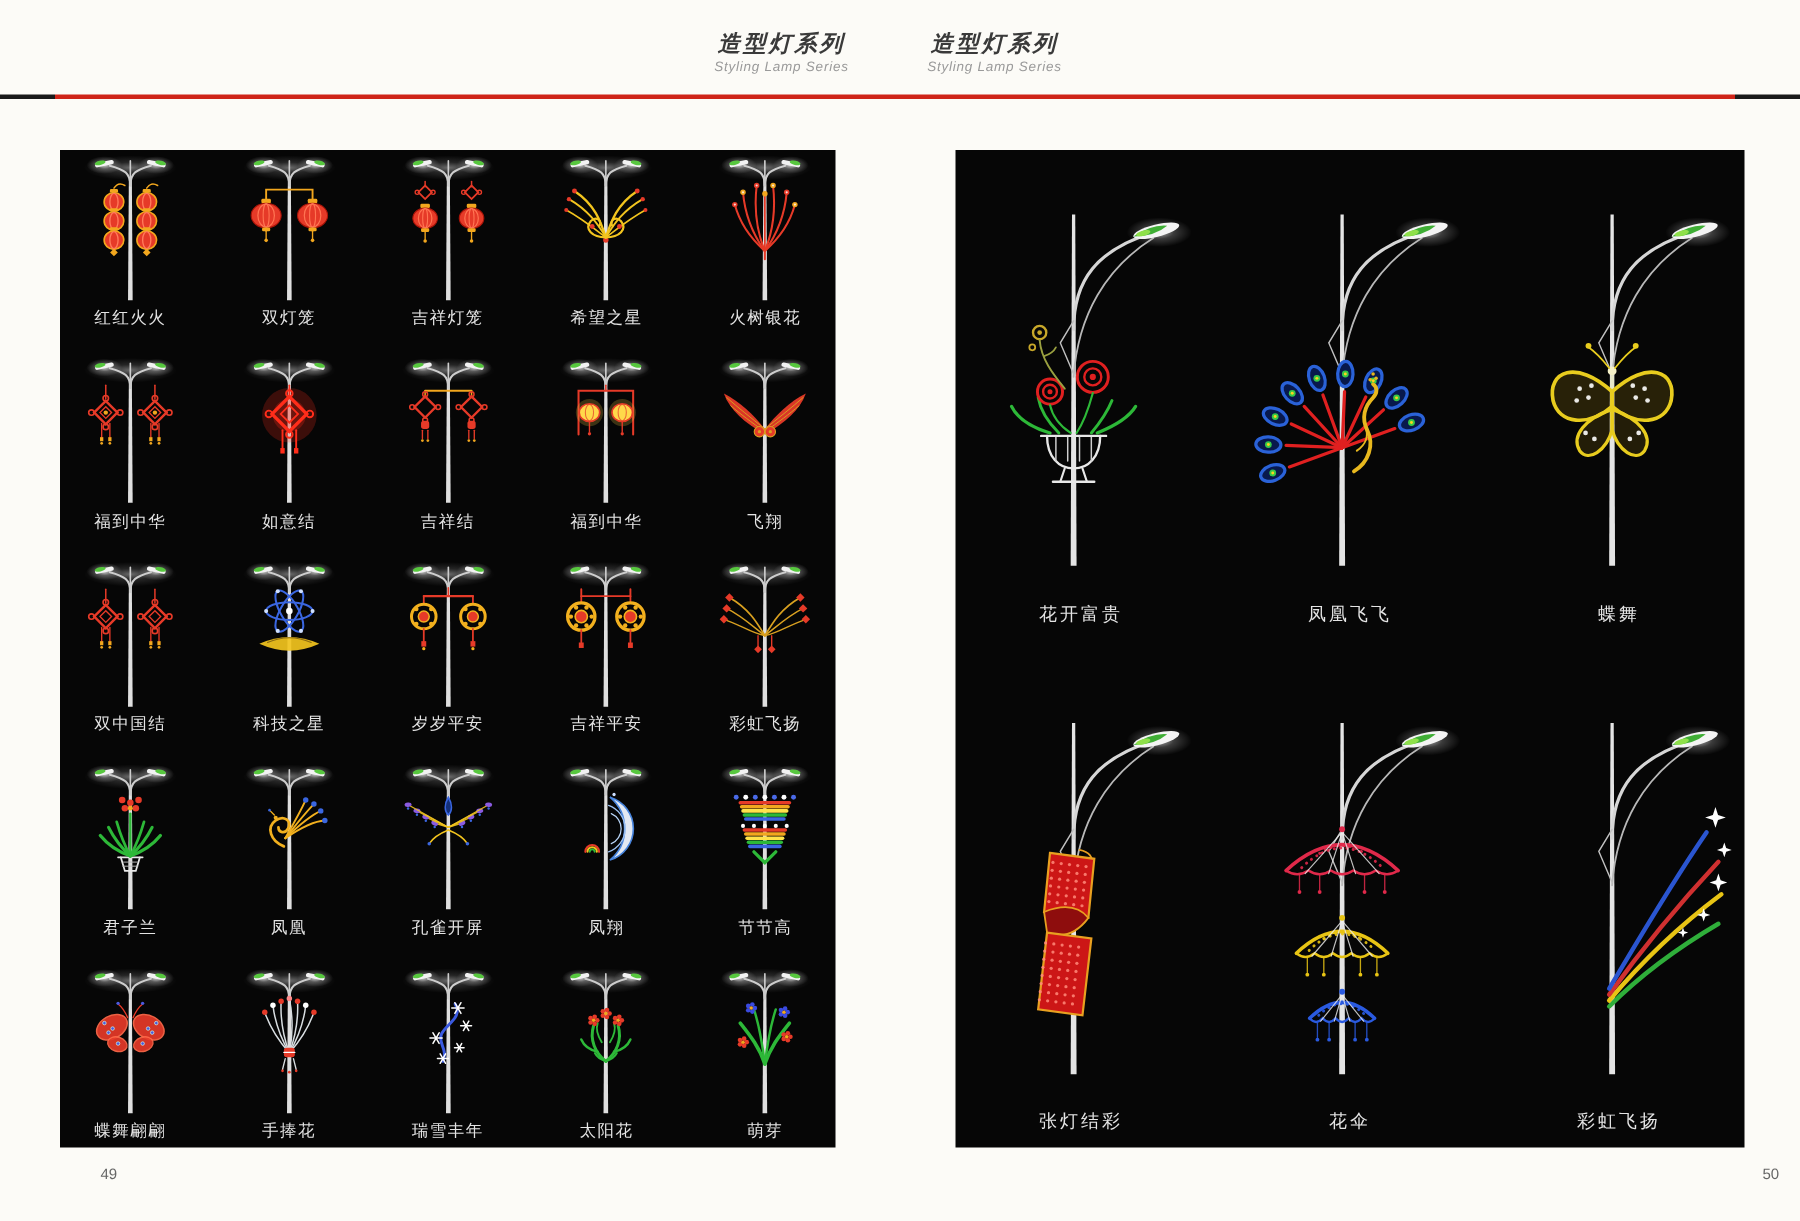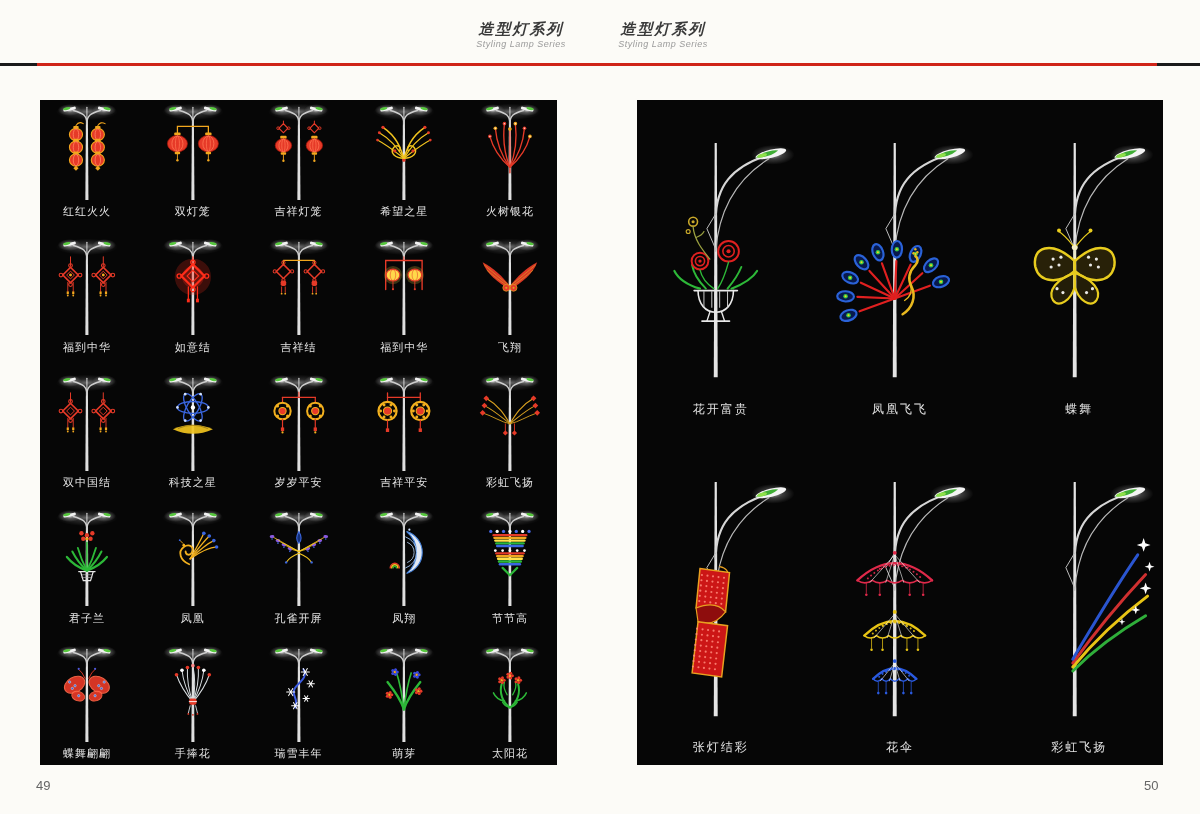--- a/index.html
+++ b/index.html
@@ -14,21 +14,21 @@
   .hdr .s{font-size:9px;color:#9a9a9a;letter-spacing:0.5px;margin-top:0;}
   .panel{position:absolute;top:100px;height:665px;background:#060606;display:grid;gap:12px;}
   .panel-l{left:40px;width:517px;grid-template-columns:repeat(5,1fr);grid-template-rows:repeat(5,1fr);}
   .panel-r{left:637px;width:526px;grid-template-columns:repeat(3,1fr);grid-template-rows:repeat(2,1fr);}
   .cell{position:relative;overflow:hidden;}
   .cell svg{position:absolute;left:0;top:0;width:100%;height:calc(100% - 16px);}
   .cell-r svg{height:calc(100% - 24px);}
   .lbl{position:absolute;left:0;right:0;bottom:4px;text-align:center;color:#e4e4e4;
        font-size:11px;letter-spacing:1px;white-space:nowrap;}
   .cell-r .lbl{bottom:9px;font-size:12px;letter-spacing:2px;}
-  .pagenum{position:absolute;font-size:13px;color:#666;}
+  .pagenum{position:absolute;font-size:10px;color:#666;margin-left:31px;}
   .pn-l{left:36px;top:778px;}
   .pn-r{left:1144px;top:778px;text-align:center;}
 </style>
 </head>
 <body>
 
 <div class="page">
 
   <svg width="0" height="0" style="position:absolute">
     <defs>
@@ -952,20 +952,66 @@
           <path d="M50,26 C50,17 54,14.5 65,11.5" fill="none" stroke="#cdcdcd" stroke-width="1.6" stroke-linecap="round"></path>
           <line x1="50" y1="24" x2="50" y2="8" stroke="#cdcdcd" stroke-width="1.2" stroke-linecap="round"></line>
           <g transform="translate(31,10) rotate(-12)">
             <rect x="-7" y="-1.6" width="14" height="3.2" rx="1.6" fill="#f2f2f2"></rect>
             <ellipse cx="-3" cy="-1.2" rx="4" ry="1.6" fill="#57c73e"></ellipse>
           </g>
           <g transform="translate(69,10) rotate(12)">
             <rect x="-7" y="-1.6" width="14" height="3.2" rx="1.6" fill="#f2f2f2"></rect>
             <ellipse cx="3" cy="-1.2" rx="4" ry="1.6" fill="#57c73e"></ellipse>
           </g>
+          <path d="M50,72 C58,66 62,56 59,46" fill="none" stroke="#2db838" stroke-width="2.2" stroke-linecap="round"></path>
+          <path d="M56,65 Q65,63 68,56" fill="none" stroke="#2db838" stroke-width="1.8" stroke-linecap="round"></path>
+          <path d="M53,58 Q58,50 56,44" fill="none" stroke="#2db838" stroke-width="1.4" stroke-linecap="round"></path>
+          <path d="M50,72 Q44,70 42,66" fill="none" stroke="#2db838" stroke-width="1.6" stroke-linecap="round"></path>
+          <circle cx="61.7" cy="42" r="1.7" fill="#e63a28"></circle>
+          <circle cx="59.83434588481236" cy="44.56785259399692" r="1.7" fill="#e63a28"></circle>
+          <circle cx="56.81565411518764" cy="43.58702018118968" r="1.7" fill="#e63a28"></circle>
+          <circle cx="56.81565411518764" cy="40.41297981881032" r="1.7" fill="#e63a28"></circle>
+          <circle cx="59.83434588481236" cy="39.43214740600308" r="1.7" fill="#e63a28"></circle>
+          <circle cx="59" cy="42" r="1.3" fill="#f2a71e"></circle>
+          <path d="M50,72 C42,66 38,56 41,46" fill="none" stroke="#2db838" stroke-width="2.2" stroke-linecap="round"></path>
+          <path d="M44,65 Q35,63 32,56" fill="none" stroke="#2db838" stroke-width="1.8" stroke-linecap="round"></path>
+          <path d="M47,58 Q42,50 44,44" fill="none" stroke="#2db838" stroke-width="1.4" stroke-linecap="round"></path>
+          <path d="M50,72 Q56,70 58,66" fill="none" stroke="#2db838" stroke-width="1.6" stroke-linecap="round"></path>
+          <circle cx="43.7" cy="42" r="1.7" fill="#e63a28"></circle>
+          <circle cx="41.83434588481236" cy="44.56785259399692" r="1.7" fill="#e63a28"></circle>
+          <circle cx="38.81565411518764" cy="43.58702018118968" r="1.7" fill="#e63a28"></circle>
+          <circle cx="38.81565411518764" cy="40.41297981881032" r="1.7" fill="#e63a28"></circle>
+          <circle cx="41.83434588481236" cy="39.43214740600308" r="1.7" fill="#e63a28"></circle>
+          <circle cx="41" cy="42" r="1.3" fill="#f2a71e"></circle>
+          <circle cx="52.7" cy="37" r="1.7" fill="#e63a28"></circle>
+          <circle cx="50.83434588481236" cy="39.56785259399692" r="1.7" fill="#e63a28"></circle>
+          <circle cx="47.81565411518764" cy="38.58702018118968" r="1.7" fill="#e63a28"></circle>
+          <circle cx="47.81565411518764" cy="35.41297981881032" r="1.7" fill="#e63a28"></circle>
+          <circle cx="50.83434588481236" cy="34.43214740600308" r="1.7" fill="#e63a28"></circle>
+          <circle cx="50" cy="37" r="1.3" fill="#f2a71e"></circle>
+        </svg>
+        <div class="lbl">太阳花</div>
+      </div>
+      <div class="cell">
+        <svg viewBox="0 0 100 118" preserveAspectRatio="xMidYMid meet">
+          <ellipse cx="50" cy="13" rx="34" ry="9" fill="url(#glowW)" opacity="0.5"></ellipse>
+          <ellipse cx="31" cy="11" rx="13" ry="6.5" fill="url(#glowW)"></ellipse>
+          <ellipse cx="69" cy="11" rx="13" ry="6.5" fill="url(#glowW)"></ellipse>
+          <polygon points="48.9,20 51.1,20 51.7,110 48.3,110" fill="#dfdfdf"></polygon>
+          <path d="M50,26 C50,17 46,14.5 35,11.5" fill="none" stroke="#cdcdcd" stroke-width="1.6" stroke-linecap="round"></path>
+          <path d="M50,26 C50,17 54,14.5 65,11.5" fill="none" stroke="#cdcdcd" stroke-width="1.6" stroke-linecap="round"></path>
+          <line x1="50" y1="24" x2="50" y2="8" stroke="#cdcdcd" stroke-width="1.2" stroke-linecap="round"></line>
+          <g transform="translate(31,10) rotate(-12)">
+            <rect x="-7" y="-1.6" width="14" height="3.2" rx="1.6" fill="#f2f2f2"></rect>
+            <ellipse cx="-3" cy="-1.2" rx="4" ry="1.6" fill="#57c73e"></ellipse>
+          </g>
+          <g transform="translate(69,10) rotate(12)">
+            <rect x="-7" y="-1.6" width="14" height="3.2" rx="1.6" fill="#f2f2f2"></rect>
+            <ellipse cx="3" cy="-1.2" rx="4" ry="1.6" fill="#57c73e"></ellipse>
+          </g>
           <path d="M50,74 C46,62 40,54 32,44" fill="none" stroke="#2db838" stroke-width="2.6" stroke-linecap="round"></path>
           <path d="M50,74 C48,58 46,46 42,34" fill="none" stroke="#2db838" stroke-width="1.8" stroke-linecap="round"></path>
           <path d="M50,74 C54,62 60,54 68,44" fill="none" stroke="#2db838" stroke-width="2.6" stroke-linecap="round"></path>
           <path d="M50,74 C52,58 54,46 58,34" fill="none" stroke="#2db838" stroke-width="1.8" stroke-linecap="round"></path>
           <circle cx="36.7" cy="58" r="1.7" fill="#e63a28"></circle>
           <circle cx="34.83434588481236" cy="60.56785259399692" r="1.7" fill="#e63a28"></circle>
           <circle cx="31.81565411518764" cy="59.58702018118968" r="1.7" fill="#e63a28"></circle>
           <circle cx="31.81565411518764" cy="56.41297981881032" r="1.7" fill="#e63a28"></circle>
           <circle cx="34.83434588481236" cy="55.43214740600308" r="1.7" fill="#e63a28"></circle>
           <circle cx="34" cy="58" r="1.3" fill="#f2a71e"></circle>
@@ -982,66 +1028,20 @@
           <circle cx="40.83434588481236" cy="30.432147406003086" r="1.7" fill="#3a4ae0"></circle>
           <circle cx="40" cy="33" r="1.3" fill="#f2a71e"></circle>
           <circle cx="66.7" cy="36" r="1.7" fill="#3a4ae0"></circle>
           <circle cx="64.83434588481236" cy="38.56785259399692" r="1.7" fill="#3a4ae0"></circle>
           <circle cx="61.81565411518764" cy="37.58702018118968" r="1.7" fill="#3a4ae0"></circle>
           <circle cx="61.81565411518764" cy="34.41297981881032" r="1.7" fill="#3a4ae0"></circle>
           <circle cx="64.83434588481236" cy="33.43214740600308" r="1.7" fill="#3a4ae0"></circle>
           <circle cx="64" cy="36" r="1.3" fill="#f2a71e"></circle>
         </svg>
         <div class="lbl">萌芽</div>
-      </div>
-      <div class="cell">
-        <svg viewBox="0 0 100 118" preserveAspectRatio="xMidYMid meet">
-          <ellipse cx="50" cy="13" rx="34" ry="9" fill="url(#glowW)" opacity="0.5"></ellipse>
-          <ellipse cx="31" cy="11" rx="13" ry="6.5" fill="url(#glowW)"></ellipse>
-          <ellipse cx="69" cy="11" rx="13" ry="6.5" fill="url(#glowW)"></ellipse>
-          <polygon points="48.9,20 51.1,20 51.7,110 48.3,110" fill="#dfdfdf"></polygon>
-          <path d="M50,26 C50,17 46,14.5 35,11.5" fill="none" stroke="#cdcdcd" stroke-width="1.6" stroke-linecap="round"></path>
-          <path d="M50,26 C50,17 54,14.5 65,11.5" fill="none" stroke="#cdcdcd" stroke-width="1.6" stroke-linecap="round"></path>
-          <line x1="50" y1="24" x2="50" y2="8" stroke="#cdcdcd" stroke-width="1.2" stroke-linecap="round"></line>
-          <g transform="translate(31,10) rotate(-12)">
-            <rect x="-7" y="-1.6" width="14" height="3.2" rx="1.6" fill="#f2f2f2"></rect>
-            <ellipse cx="-3" cy="-1.2" rx="4" ry="1.6" fill="#57c73e"></ellipse>
-          </g>
-          <g transform="translate(69,10) rotate(12)">
-            <rect x="-7" y="-1.6" width="14" height="3.2" rx="1.6" fill="#f2f2f2"></rect>
-            <ellipse cx="3" cy="-1.2" rx="4" ry="1.6" fill="#57c73e"></ellipse>
-          </g>
-          <path d="M50,72 C58,66 62,56 59,46" fill="none" stroke="#2db838" stroke-width="2.2" stroke-linecap="round"></path>
-          <path d="M56,65 Q65,63 68,56" fill="none" stroke="#2db838" stroke-width="1.8" stroke-linecap="round"></path>
-          <path d="M53,58 Q58,50 56,44" fill="none" stroke="#2db838" stroke-width="1.4" stroke-linecap="round"></path>
-          <path d="M50,72 Q44,70 42,66" fill="none" stroke="#2db838" stroke-width="1.6" stroke-linecap="round"></path>
-          <circle cx="61.7" cy="42" r="1.7" fill="#e63a28"></circle>
-          <circle cx="59.83434588481236" cy="44.56785259399692" r="1.7" fill="#e63a28"></circle>
-          <circle cx="56.81565411518764" cy="43.58702018118968" r="1.7" fill="#e63a28"></circle>
-          <circle cx="56.81565411518764" cy="40.41297981881032" r="1.7" fill="#e63a28"></circle>
-          <circle cx="59.83434588481236" cy="39.43214740600308" r="1.7" fill="#e63a28"></circle>
-          <circle cx="59" cy="42" r="1.3" fill="#f2a71e"></circle>
-          <path d="M50,72 C42,66 38,56 41,46" fill="none" stroke="#2db838" stroke-width="2.2" stroke-linecap="round"></path>
-          <path d="M44,65 Q35,63 32,56" fill="none" stroke="#2db838" stroke-width="1.8" stroke-linecap="round"></path>
-          <path d="M47,58 Q42,50 44,44" fill="none" stroke="#2db838" stroke-width="1.4" stroke-linecap="round"></path>
-          <path d="M50,72 Q56,70 58,66" fill="none" stroke="#2db838" stroke-width="1.6" stroke-linecap="round"></path>
-          <circle cx="43.7" cy="42" r="1.7" fill="#e63a28"></circle>
-          <circle cx="41.83434588481236" cy="44.56785259399692" r="1.7" fill="#e63a28"></circle>
-          <circle cx="38.81565411518764" cy="43.58702018118968" r="1.7" fill="#e63a28"></circle>
-          <circle cx="38.81565411518764" cy="40.41297981881032" r="1.7" fill="#e63a28"></circle>
-          <circle cx="41.83434588481236" cy="39.43214740600308" r="1.7" fill="#e63a28"></circle>
-          <circle cx="41" cy="42" r="1.3" fill="#f2a71e"></circle>
-          <circle cx="52.7" cy="37" r="1.7" fill="#e63a28"></circle>
-          <circle cx="50.83434588481236" cy="39.56785259399692" r="1.7" fill="#e63a28"></circle>
-          <circle cx="47.81565411518764" cy="38.58702018118968" r="1.7" fill="#e63a28"></circle>
-          <circle cx="47.81565411518764" cy="35.41297981881032" r="1.7" fill="#e63a28"></circle>
-          <circle cx="50.83434588481236" cy="34.43214740600308" r="1.7" fill="#e63a28"></circle>
-          <circle cx="50" cy="37" r="1.3" fill="#f2a71e"></circle>
-        </svg>
-        <div class="lbl">太阳花</div>
       </div>
     </div>
   <div class="panel panel-r" id="right-grid">
       <div class="cell cell-r">
         <svg viewBox="0 0 170 300" preserveAspectRatio="xMidYMid meet">
           <ellipse cx="138" cy="52" rx="22" ry="10" fill="url(#glowW)" opacity="0.85"></ellipse>
           <polygon points="78.9,40 81.1,40 82,278 78,278" fill="#e4e4e4"></polygon>
           <path d="M80,118 C80,84 96,64 134,52" fill="none" stroke="#d6d6d6" stroke-width="2.2" stroke-linecap="round"></path>
           <path d="M80,150 C83,108 102,76 134,56" fill="none" stroke="#b8b8b8" stroke-width="1.2" stroke-linecap="round"></path>
           <path d="M80,112 L71,127 L80,148" fill="none" stroke="#c0c0c0" stroke-width="1" stroke-linecap="round"></path>

